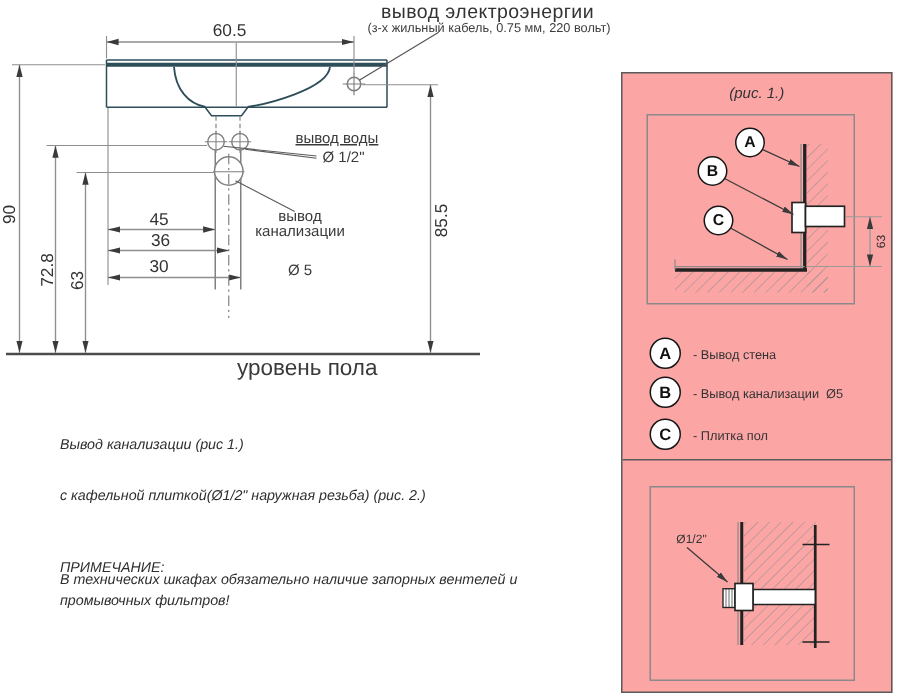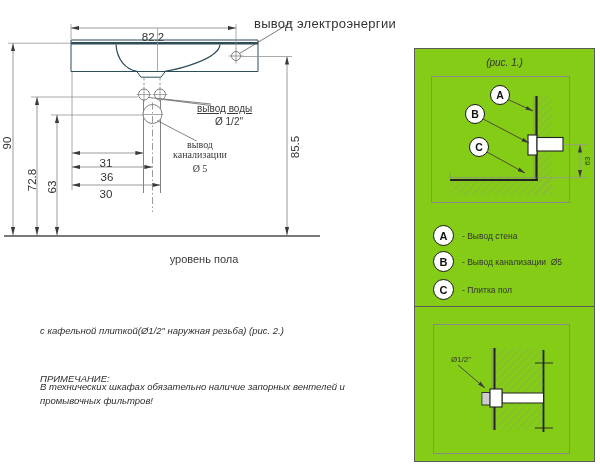--- a/index.html
+++ b/index.html
@@ -1,30 +1,30 @@
 <!DOCTYPE html>
 <html><head>
 <meta charset="utf-8">
 <style>
   html,body{margin:0;padding:0;background:#fff;}
   .canvas{position:relative;width:600px;height:465px;background:#fff;overflow:hidden;
           font-family:"Liberation Sans", sans-serif;color:#383838;}
   .abs{position:absolute;}
   svg{position:absolute;left:0;top:0;}
-  .lbl{position:absolute;white-space:nowrap;color:#3a3a3a;margin-top:16px;}
+  .lbl{position:absolute;white-space:nowrap;color:#3a3a3a;}
   .dimnum{font-size:11.5px;color:#333;text-align:center;}
   .vlabel{position:absolute;display:flex;align-items:center;justify-content:center;
           transform:rotate(-90deg);transform-origin:center;font-size:11.5px;color:#333;}
   .title{font-size:13px;letter-spacing:.3px;text-align:center;color:#333;}
   .subtitle{font-size:8.5px;text-align:center;color:#3d3d3d;}
   .calloutlbl{font-size:10px;color:#3a3a3a;}
   .drainlbl{position:absolute;text-align:center;font-size:10px;line-height:10px;color:#3a3a3a;}
   .note{position:absolute;font-style:italic;font-size:9.5px;color:#2e2e2e;white-space:nowrap;}
   .panel{position:absolute;left:414px;top:48px;width:181px;height:414px;
-         border:1px solid #5a5a5a;box-sizing:border-box;background:#84cc16;}
+         border:1px solid #5a5a5a;box-sizing:border-box;background:#fca5a5;}
   .innerbox{position:absolute;border:1px solid #8a8a8a;box-sizing:border-box;}
   .figtitle{position:absolute;width:100%;text-align:center;font-style:italic;font-size:10px;color:#333;}
   .c-circle{position:absolute;border:1.3px solid #161616;border-radius:50%;background:#fff;
             display:flex;align-items:center;justify-content:center;font-weight:bold;color:#111;}
   .legendrow{position:absolute;left:18px;display:flex;align-items:center;gap:8px;}
   .legendtext{font-size:8.5px;color:#333;white-space:pre;}
   .smalldim{position:absolute;font-size:8px;color:#333;display:flex;align-items:center;justify-content:center;}
 </style>
 </head>
 <body>
@@ -89,42 +89,44 @@
     <g stroke="#5a5a5a" fill="none" stroke-width="0.75">
       <path d="M149 97.5 L211 104"></path>
       <path d="M163.5 99.5 L211 105.5"></path>
       <path d="M157 120.5 L196.5 141"></path>
     </g>
 
     <path d="M4 236 H320" stroke="#4c4c4c" stroke-width="1.7" fill="none"></path>
   </svg>
 
   <div class="lbl title" style="left:225px;top:0px;width:200px;">вывод электроэнергии</div>
-
-  <div class="lbl dimnum" style="left:131px;top:15px;width:44px;">82.2</div>
+  <div class="lbl subtitle" style="left:230px;top:13px;width:192px;">(з-х жильный кабель, 0.75 мм, 220 вольт)</div>
+
+  <div class="lbl dimnum" style="left:131px;top:15px;width:44px;">60.5</div>
   <div class="vlabel" style="left:-4.5px;top:137px;width:22px;height:12px;">90</div>
   <div class="vlabel" style="left:14.5px;top:174px;width:34px;height:12px;">72.8</div>
   <div class="vlabel" style="left:40px;top:181px;width:24px;height:12px;">63</div>
   <div class="vlabel" style="left:278px;top:140.5px;width:34px;height:12px;">85.5</div>
 
-  <div class="lbl dimnum" style="left:93px;top:141px;width:26px;">31</div>
+  <div class="lbl dimnum" style="left:93px;top:141px;width:26px;">45</div>
   <div class="lbl dimnum" style="left:93px;top:154.5px;width:28px;">36</div>
   <div class="lbl dimnum" style="left:93px;top:172px;width:26px;">30</div>
 
   <div class="lbl calloutlbl" style="left:197px;top:87px;text-decoration:underline;">вывод воды</div>
   <div class="lbl calloutlbl" style="left:215px;top:100px;">Ø 1/2"</div>
 
-  <div class="drainlbl" style="left:159px;top:140px;width:82px;font-family:Liberation Serif, serif;">
+  <div class="drainlbl" style="left:159px;top:140px;width:82px;">
     <div>вывод</div>
     <div>канализации</div>
-    <div style="margin-top:4px;">Ø 5</div>
+    <div style="margin-top:16px;">Ø 5</div>
   </div>
 
-  <div class="lbl" style="left:158px;top:237px;width:92px;text-align:center;font-size:11px;">уровень пола</div>
-
+  <div class="lbl" style="left:158px;top:237px;width:92px;text-align:center;font-size:15px;">уровень пола</div>
+
+  <div class="note" style="left:40px;top:291px;">Вывод канализации (рис 1.)</div>
   <div class="note" style="left:40px;top:325px;">с кафельной плиткой(Ø1/2" наружная резьба) (рис. 2.)</div>
   <div class="note" style="left:40px;top:373px;">ПРИМЕЧАНИЕ:</div>
   <div class="note" style="left:40px;top:395px;">промывочных фильтров!</div>
   <div class="note" style="left:40px;top:381px;">В технических шкафах обязательно наличие запорных вентелей и</div>
 
   <div class="panel">
 
     <div class="figtitle" style="top:8px;">(рис. 1.)</div>
     <div class="innerbox" style="left:16px;top:27px;width:139px;height:127px;"></div>
     <div class="innerbox" style="left:18px;top:275px;width:137px;height:130px;"></div>

